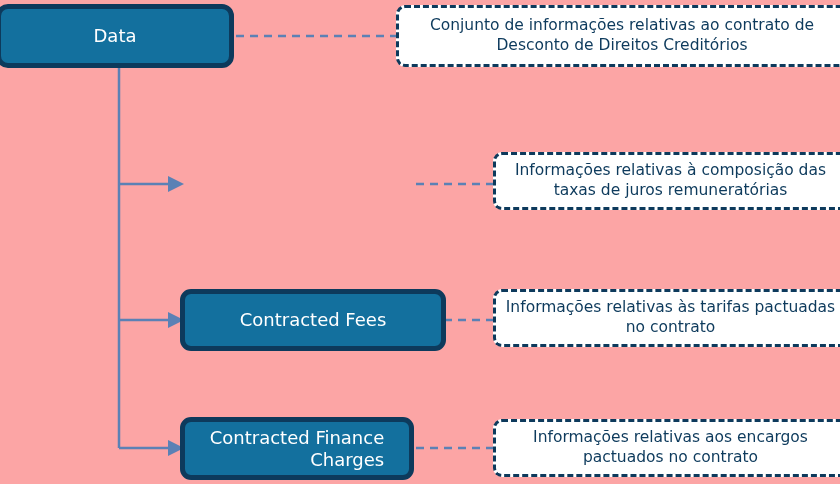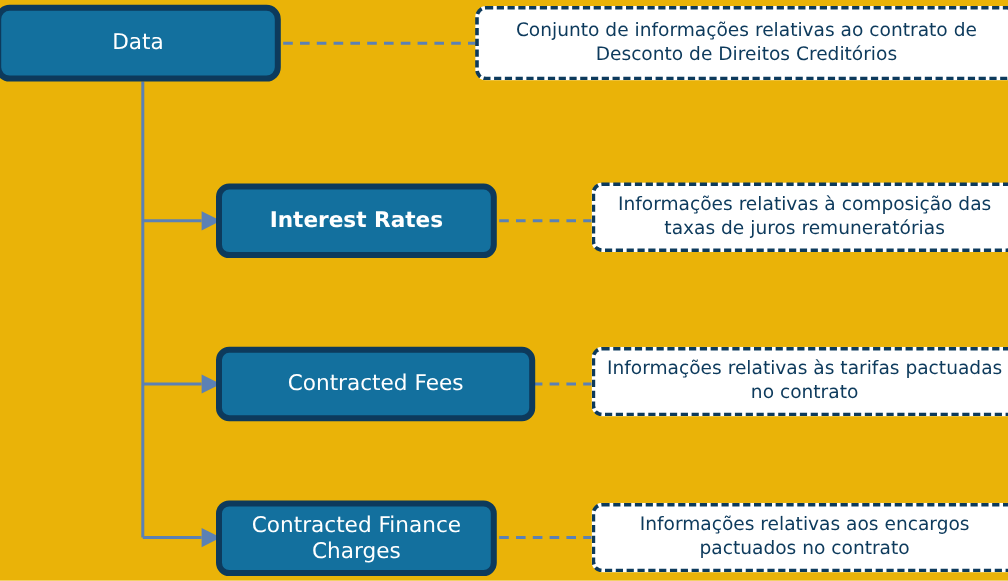--- a/index.html
+++ b/index.html
@@ -7,21 +7,21 @@
     padding: 0;
     background: #ffffff;
   }
   body {
     font-family: "DejaVu Sans", sans-serif;
   }
   #canvas {
     position: relative;
     width: 840px;
     height: 484px;
-    background: #eab308;
+    background: #fca5a5;
     overflow: hidden;
   }
   #edges {
     position: absolute;
     left: 0;
     top: 0;
     width: 840px;
     height: 484px;
   }
   .node {
@@ -68,20 +68,21 @@
     font-size: 18px;
     font-weight: 400;
   }
   #node-contracted-finance-charges {
     left: 180px;
     top: 417px;
     width: 234px;
     height: 63px;
     font-size: 18px;
     font-weight: 400;
+    text-align: right;
   }
   .note {
     position: absolute;
     box-sizing: border-box;
     background: #ffffff;
     border: 3px dashed #0d3a5c;
     border-radius: 9px;
     color: #0d3a5c;
     display: flex;
     align-items: center;
@@ -145,23 +146,20 @@
 
     <path d="M416 320 L493 320" stroke="#5b81b5" stroke-width="2.5" fill="none" stroke-dasharray="8 6"></path>
 
     <path d="M416 448 L493 448" stroke="#5b81b5" stroke-width="2.5" fill="none" stroke-dasharray="8 6"></path>
   </svg>
 
   <div class="node" id="node-data">
     <span class="node-label">Data</span>
   </div>
 
-  <div class="node" id="node-interest-rates">
-    <span class="node-label">Interest Rates</span>
-  </div>
 
   <div class="node" id="node-contracted-fees">
     <span class="node-label">Contracted Fees</span>
   </div>
 
   <div class="node" id="node-contracted-finance-charges">
     <span class="node-label">Contracted Finance
 Charges</span>
   </div>
 

